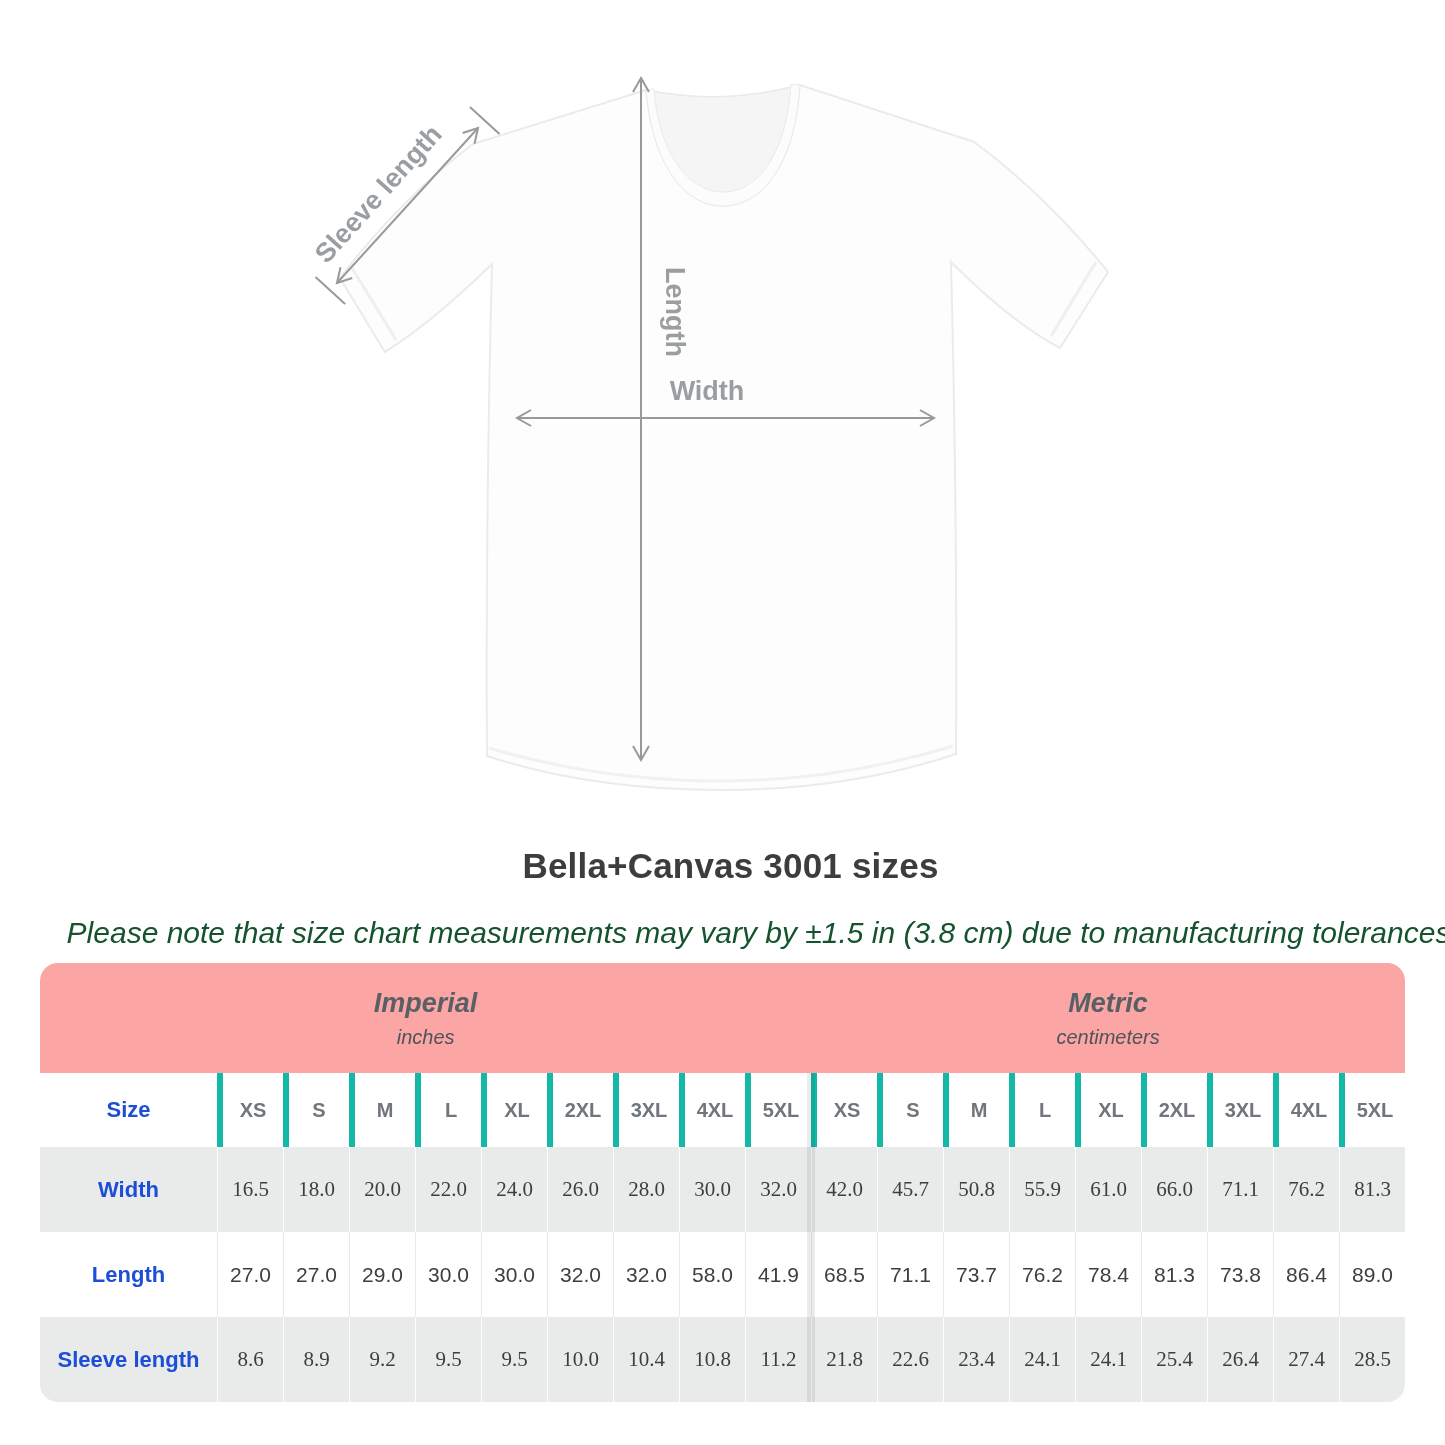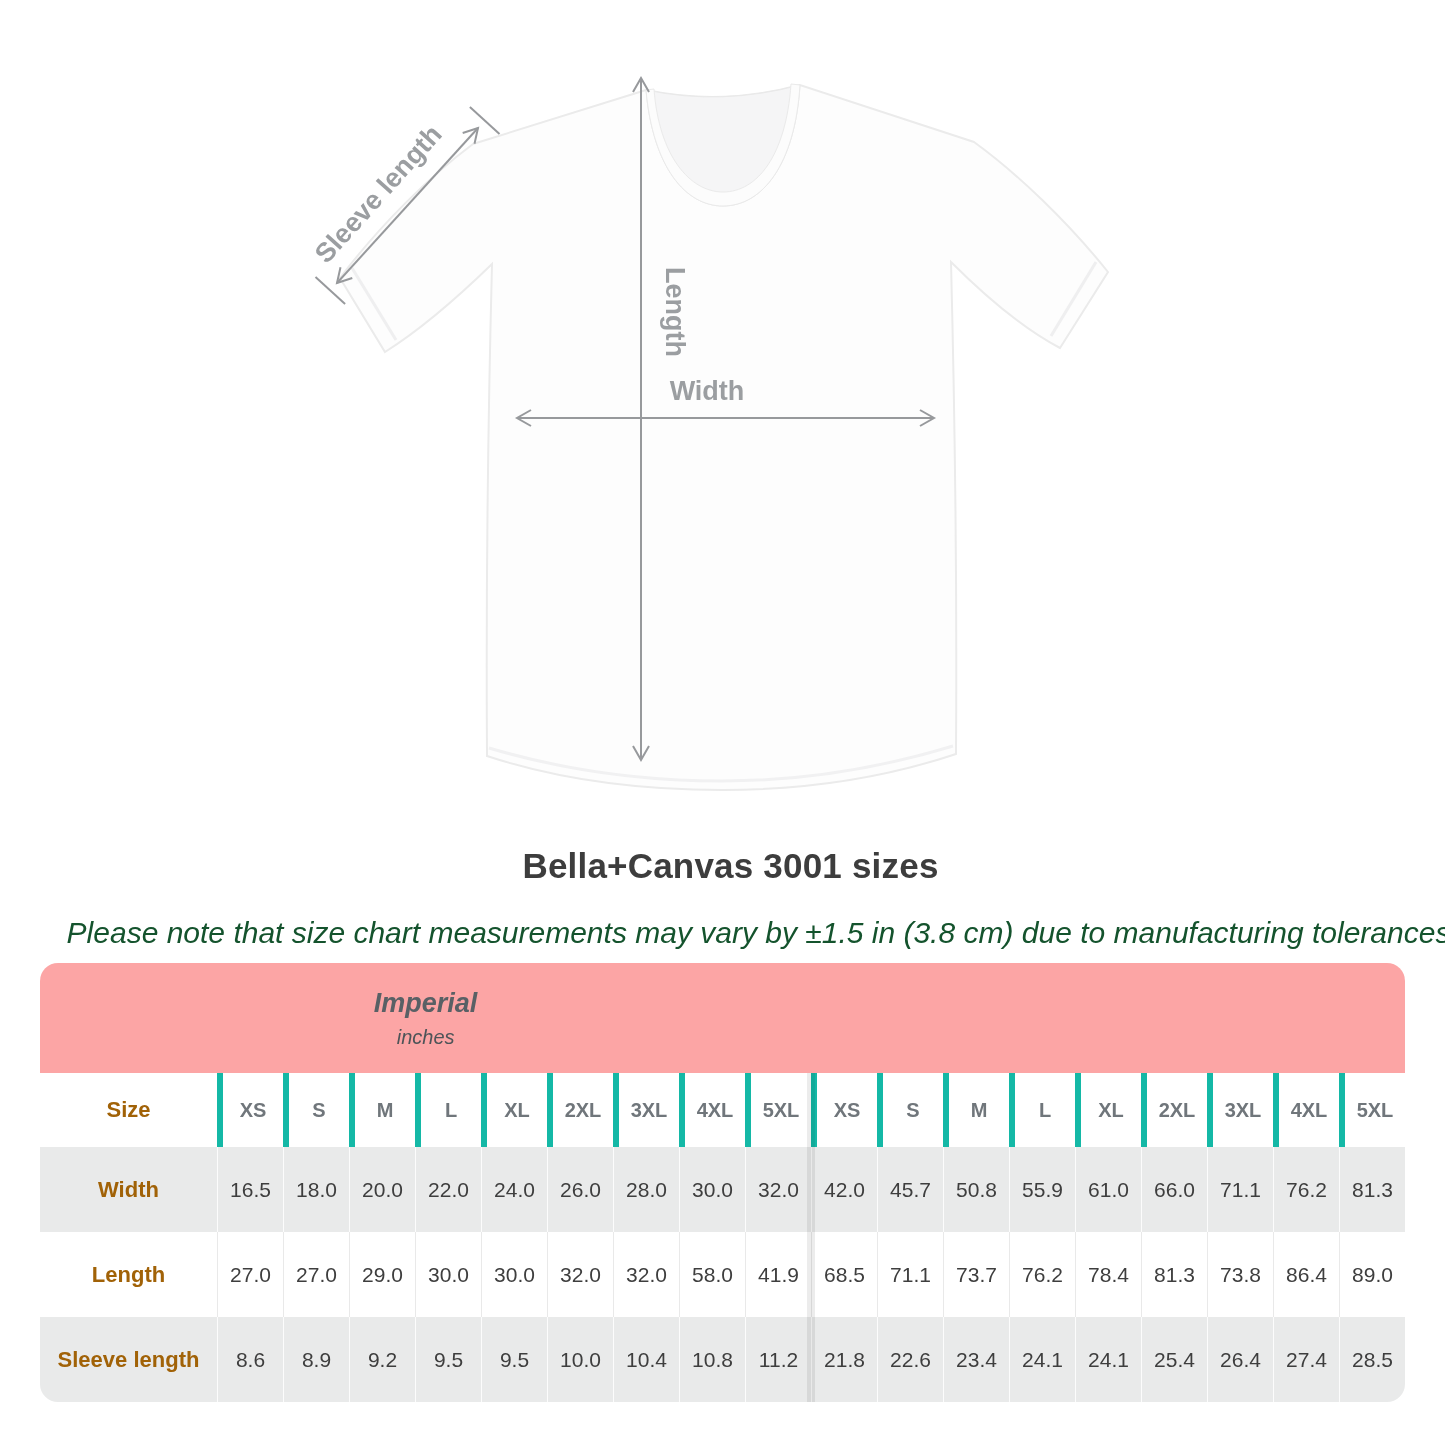--- a/index.html
+++ b/index.html
@@ -31,26 +31,26 @@
   .head-half.met{width:43.5%;}
   .head-name{font-size:27px;font-weight:bold;font-style:italic;color:#596065;}
   .head-unit{font-size:20px;font-style:italic;color:#4e5458;}
   .grid-row{
     display:grid;grid-template-columns:177px repeat(18,1fr);
   }
   .row-size{height:74px;background:#ffffff;}
   .r-gray{height:85px;background:#e9eaea;}
   .r-white{height:85px;background:#ffffff;}
   .cell{display:flex;align-items:center;justify-content:center;}
-  .label-cell{font-size:22px;font-weight:bold;color:#a16207;}
+  .label-cell{font-size:22px;font-weight:bold;color:#1d4ed8;}
   .size-cell{font-size:20px;font-weight:bold;color:#70767b;}
   .num-cell{font-size:21px;color:#3e3e3e;}
   .row-size .cell + .cell{border-left:6px solid #14b8a6;}
   .r-white .cell + .cell{border-left:1px solid #e9e9e9;}
-  .r-gray .cell + .cell{border-left:1px solid rgba(255,255,255,.85);}
+  .r-gray .cell + .cell{border-left:1px solid rgba(255,255,255,.85);font-family:Liberation Serif, serif;}
   .unit-divider{
     position:absolute;left:767px;top:110px;bottom:0;width:8px;
     background:rgba(0,0,0,0.075);pointer-events:none;
   }
 </style>
 </head>
 <body>
 
 <div class="stage">
 
@@ -111,20 +111,24 @@
   </svg>
 
   <div class="title">Bella+Canvas 3001 sizes</div>
   <div class="note">Please note that size chart measurements may vary by ±1.5 in (3.8 cm) due to manufacturing tolerances</div>
 
   <div class="tbl">
     <div class="tbl-head">
       <div class="head-half imp">
         <div class="head-name">Imperial</div>
         <div class="head-unit">inches</div>
+      </div>
+      <div class="head-half met">
+        <div class="head-name">Metric</div>
+        <div class="head-unit">centimeters</div>
       </div>
     </div>
 
     <div class="grid-row row-size" id="row-size">
         <div class="cell label-cell">Size</div>
         <div class="cell size-cell">XS</div>
         <div class="cell size-cell">S</div>
         <div class="cell size-cell">M</div>
         <div class="cell size-cell">L</div>
         <div class="cell size-cell">XL</div>

